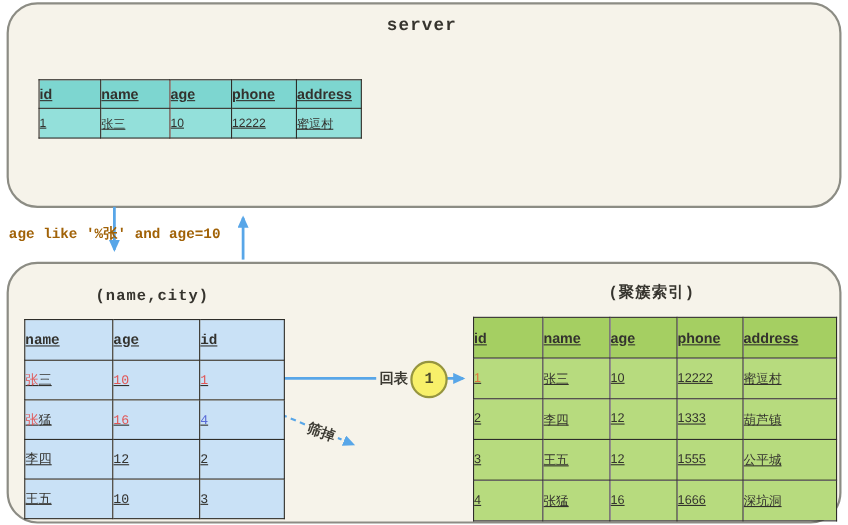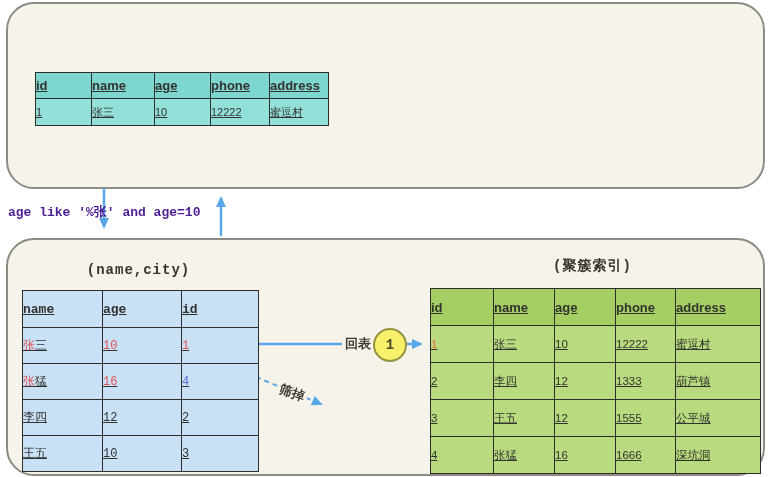--- a/index.html
+++ b/index.html
@@ -11,21 +11,21 @@
   .server-box{left:6px;top:2px;width:755px;height:183px;}
   .engine-box{left:6px;top:238px;width:755px;height:234px;}
 
   .lbl{position:absolute;z-index:3;color:#36342e;}
   .mono{font-family:"Liberation Mono","DejaVu Sans Mono",monospace;}
   .server-title{left:6px;top:14px;width:755px;text-align:center;font-size:16px;font-weight:bold;letter-spacing:1px;}
   .engine-title{left:6px;top:247px;width:755px;text-align:center;font-size:15px;font-weight:bold;letter-spacing:2px;}
   .idx-label{font-size:14px;font-weight:bold;letter-spacing:1px;}
   .nc-label{left:22px;top:262px;width:233px;text-align:center;font-family:Liberation Mono, monospace;}
   .ci-label{left:430px;top:257px;width:325px;text-align:center;}
-  .query-label{left:8px;top:203px;font-size:13px;font-weight:bold;color:#4c1d95;z-index:3;}
+  .query-label{left:8px;top:203px;font-size:13px;font-weight:bold;color:#a16207;z-index:3;}
 
   
   table{position:absolute;border-collapse:collapse;table-layout:fixed;z-index:3;text-align:left;color:#33322e;text-decoration:underline;}
   th,td{border:1.5px solid #2e2d29;overflow:hidden;padding:0;}
   .teal-tbl{left:35px;top:72px;}
   .teal-tbl th{background:#7dd6d0;height:25px;font-size:13px;}
   .teal-tbl td{background:#93e0da;height:26px;font-size:11px;}
   .blue-tbl{left:22px;top:290px;font-family:"Liberation Mono","DejaVu Sans Mono",monospace;}
   .blue-tbl th{background:#c9e1f6;height:36px;font-size:13px;font-weight:bold;}
   .blue-tbl td{background:#c9e1f6;height:35px;font-size:12px;}
@@ -49,20 +49,21 @@
          background:#f8f06a;border:2px solid #96953f;z-index:3;
          display:flex;align-items:center;justify-content:center;
          font-size:14px;font-weight:bold;color:#4c4a2a;font-family:"Liberation Mono","DejaVu Sans Mono",monospace;}
 </style>
 </head>
 <body>
 
 <div class="stage">
 
   <div class="box server-box"></div>
+  <div class="lbl mono server-title">server</div>
 
   <table class="teal-tbl">
     <tbody>
         <tr>
       <th style="width:55px">id</th>
       <th style="width:62px">name</th>
       <th style="width:55px">age</th>
       <th style="width:58px">phone</th>
       <th style="width:58px">address</th>
     </tr>

